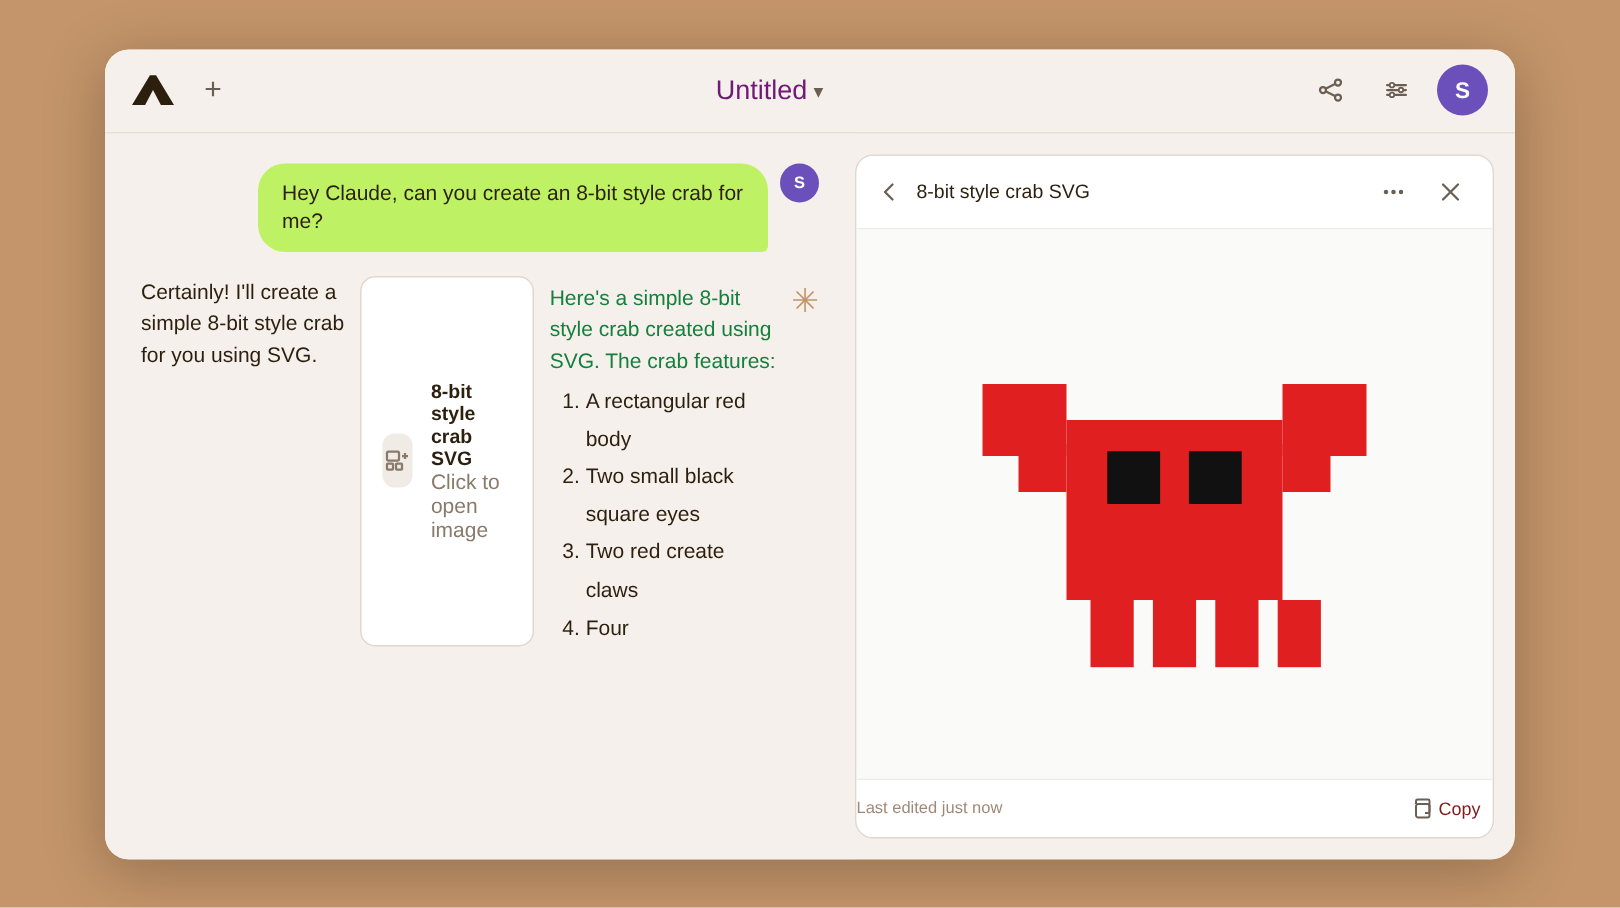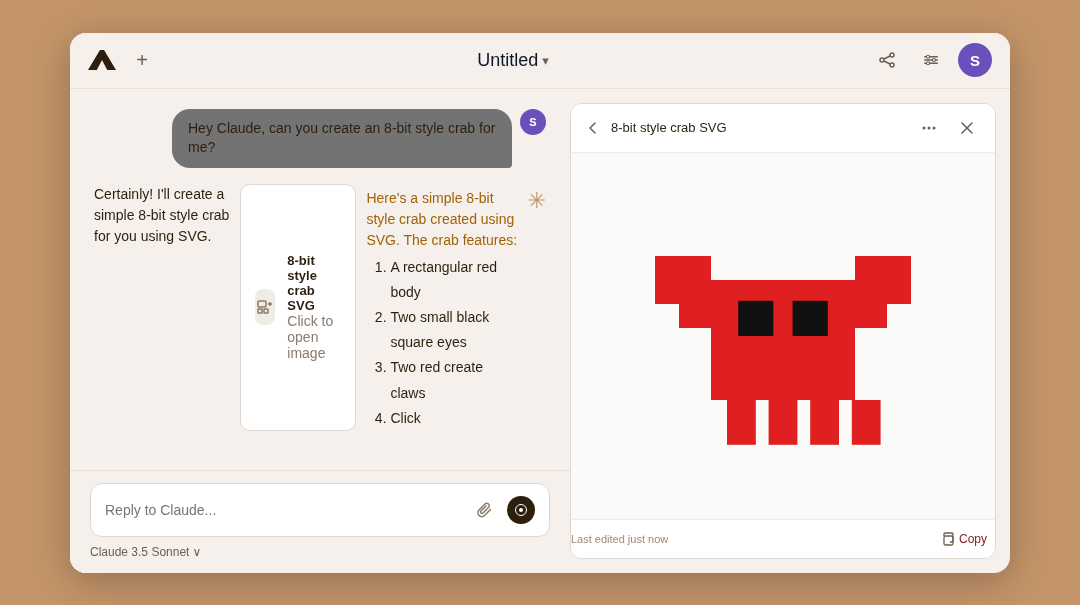--- a/index.html
+++ b/index.html
@@ -62,21 +62,21 @@
     }
     .header-center {
       display: flex;
       align-items: center;
       gap: 4px;
       cursor: pointer;
     }
     .header-title {
       font-size: 18px;
       font-weight: 500;
-      color: #0f172a;
+      color: #701a75;
     }
     .chevron-down {
       color: #6b5e52;
       font-size: 13px;
     }
     .header-right {
       display: flex;
       align-items: center;
       gap: 10px;
     }
@@ -129,21 +129,21 @@
       gap: 16px;
     }
     
     .user-message {
       display: flex;
       justify-content: flex-end;
       align-items: flex-start;
       gap: 8px;
     }
     .user-bubble {
-      background: #737373;
+      background: #bef264;
       border-radius: 18px 18px 4px 18px;
       padding: 10px 16px;
       max-width: 340px;
       font-size: 14px;
       color: #2d1f0e;
       line-height: 1.4;
     }
     .user-avatar-small {
       width: 26px;
       height: 26px;
@@ -202,21 +202,21 @@
     }
     .artifact-subtitle {
       font-size: 14px;
       color: #8a7a6b;
     }
     .response-list {
       margin-top: 4px;
     }
     .response-list p {
       font-size: 14px;
-      color: #a16207;
+      color: #15803d;
       line-height: 1.5;
       margin-bottom: 4px;
     }
     .response-list ol {
       padding-left: 24px;
     }
     .response-list ol li {
       font-size: 14px;
       color: #2d1f0e;
       line-height: 1.8;
@@ -447,52 +447,30 @@
               <span class="artifact-subtitle">Click to open image</span>
             </div>
           </div>
 
           <div class="response-list">
             <p>Here's a simple 8-bit style crab created using SVG. The crab features:</p>
             <ol>
               <li>A rectangular red body</li>
               <li>Two small black square eyes</li>
               <li>Two red create claws</li>
-              <li>Click</li>
+              <li>Four</li>
             </ol>
           </div>
 
           <div class="loading-indicator">
             <span class="asterisk-loader">✳</span>
           </div>
         </div>
       </div>
 
-      <div class="chat-input-area">
-        <div class="chat-input-box">
-          <input class="chat-input" type="text" placeholder="Reply to Claude..." style="">
-          <button class="attach-btn">
-            <svg width="16" height="16" viewBox="0 0 16 16" fill="none">
-              <path d="M13.5 7.5L7.5 13.5C6 15 3.5 15 2 13.5C0.5 12 0.5 9.5 2 8L8 2C9 1 10.5 1 11.5 2C12.5 3 12.5 4.5 11.5 5.5L6 11C5.5 11.5 4.5 11.5 4 11C3.5 10.5 3.5 9.5 4 9L9 4" stroke="#8a7a6b" stroke-width="1.5" stroke-linecap="round"></path>
-            </svg>
-          </button>
-          <button class="voice-btn">
-            <svg width="12" height="12" viewBox="0 0 12 12" fill="none">
-              <circle cx="6" cy="6" r="5.5" stroke="white" stroke-width="1"></circle>
-              <circle cx="6" cy="6" r="2" fill="white"></circle>
-            </svg>
-          </button>
-        </div>
-        <div class="chat-footer">
-          <button class="model-select">
-            <span>Claude 3.5 Sonnet</span>
-            <span>∨</span>
-          </button>
-        </div>
-      </div>
     </div>
 
     <div class="artifact-panel">
       <div class="artifact-header">
         <button class="artifact-back-btn">
           <svg width="16" height="16" viewBox="0 0 16 16" fill="none">
             <path d="M10 3L5 8L10 13" stroke="#6b5e52" stroke-width="1.5" stroke-linecap="round" stroke-linejoin="round"></path>
           </svg>
         </button>
         <span class="artifact-panel-title">8-bit style crab SVG</span>

